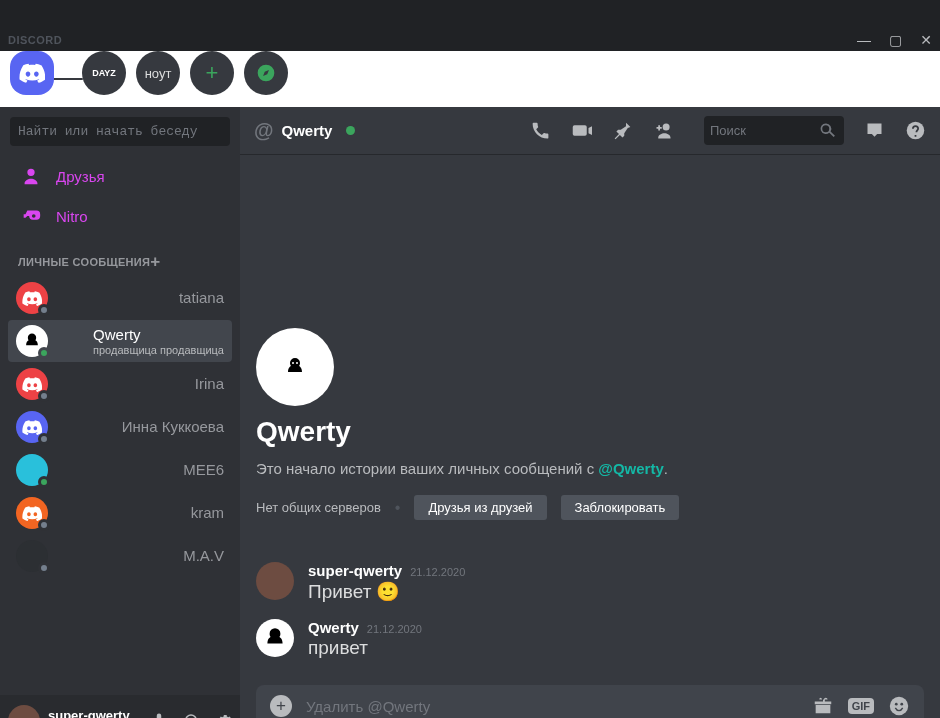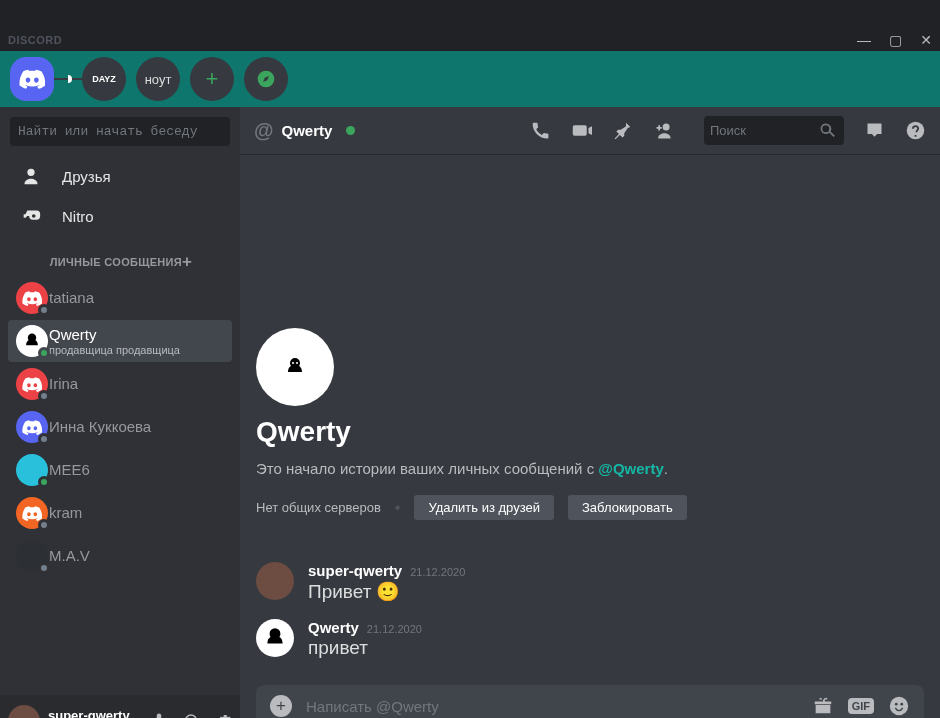--- a/index.html
+++ b/index.html
@@ -5,43 +5,43 @@
 * { margin: 0; padding: 0; box-sizing: border-box; }
 body { font-family: "gg sans", "Helvetica Neue", Helvetica, Arial, sans-serif; background: #202225; width: 940px; height: 718px; overflow: hidden; color: #dcddde; }
 
 
 .titlebar { height: 22px; background: #202225; display: flex; align-items: center; padding: 0 8px; justify-content: space-between; margin-top: 29px; }
 .titlebar-logo { color: #4f545c; font-size: 11px; font-weight: 700; letter-spacing: 0.5px; }
 .titlebar-controls { display: flex; gap: 18px; color: #b9bbbe; font-size: 14px; }
 .titlebar-controls span { cursor: pointer; }
 
 
-.servers-bar { height: 56px; background: #0f766e; display: flex; align-items: center; padding: 0 10px; gap: 10px; }
+.servers-bar { height: 56px; background: #ffffff; display: flex; padding: 0 10px; gap: 10px; }
 .server-icon { width: 44px; height: 44px; border-radius: 14px; display: flex; align-items: center; justify-content: center; cursor: pointer; position: relative; }
 .server-home { background: #5865f2; border-radius: 16px; }
 .server-dayz { background: #36393f; border-radius: 50%; }
 .server-text { background: #36393f; border-radius: 50%; color: #dcddde; font-size: 13px; }
 .server-add { background: #36393f; border-radius: 50%; color: #3ba55d; font-size: 22px; }
 .server-compass { background: #36393f; border-radius: 50%; color: #3ba55d; }
 .server-sep { width: 30px; height: 2px; background: #36393f; border-radius: 1px; }
 .pill { position: absolute; left: -14px; width: 4px; height: 8px; background: #fff; border-radius: 0 4px 4px 0; }
 
 
 .main { display: flex; height: calc(100% - 78px); }
 
 
 .sidebar { width: 240px; background: #2f3136; display: flex; flex-direction: column; }
 .search-wrap { padding: 10px; font-family: Liberation Mono, monospace; }
 .search-box { background: #202225; border-radius: 4px; padding: 7px 8px; color: #72767d; font-size: 13px; cursor: pointer; }
-.nav-item { display: flex; align-items: center; gap: 20px; padding: 8px 12px; margin: 1px 8px; border-radius: 4px; color: #e5e5e5; cursor: pointer; font-size: 15px; }
+.nav-item { display: flex; align-items: center; gap: 14px; padding: 8px 12px; margin: 1px 8px; border-radius: 4px; color: #d946ef; cursor: pointer; font-size: 15px; }
 .nav-item svg { width: 22px; height: 22px; }
-.section-header { display: flex; justify-content: center; align-items: center; padding: 16px 16px 4px 18px; color: #96989d; font-size: 11px; font-weight: 600; letter-spacing: 0.3px; }
+.section-header { display: flex; justify-content: flex-start; align-items: center; padding: 16px 16px 4px 18px; color: #96989d; font-size: 11px; font-weight: 600; letter-spacing: 0.3px; }
 .section-header .plus { font-size: 17px; cursor: pointer; }
 .dm-list { flex: 1; overflow-y: auto; padding: 0 8px; }
-.dm-item { display: flex; align-items: center; gap: 1px; padding: 5px 8px; margin: 1px 0; border-radius: 4px; cursor: pointer; color: #96989d; }
+.dm-item { display: flex; align-items: center; gap: 1px; padding: 5px 8px; margin: 1px 0; border-radius: 4px; cursor: pointer; color: #96989d; justify-content: space-between; }
 .dm-item.active { background: #42464d; color: #fff; }
 .dm-avatar { width: 32px; height: 32px; border-radius: 50%; position: relative; flex-shrink: 0; background: #36393f; display: flex; align-items: center; justify-content: center; }
 .dm-status { position: absolute; bottom: -2px; right: -2px; width: 12px; height: 12px; border-radius: 50%; border: 3px solid #2f3136; }
 .dm-item.active .dm-status { border-color: #42464d; }
 .status-online { background: #3ba55d; }
 .status-offline { background: #747f8d; }
 .dm-name { font-size: 15px; line-height: 1.15; }
 .dm-sub { font-size: 11px; color: #b9bbbe; }
 
 
@@ -318,21 +318,21 @@
               <circle cx="14" cy="8" r="1" fill="#fff"></circle>
             </svg>
         </div>
         <div class="big-name">Qwerty</div>
         <div class="profile-desc">
           <span>Это начало истории ваших личных сообщений с </span><b>@Qwerty</b><span>.</span>
         </div>
         <div class="profile-actions">
           <span class="label">Нет общих серверов</span>
           <span style="color:#4f545c">•</span>
-          <button class="action-btn">Удалить из друзей</button>
+          <button class="action-btn">Друзья из друзей</button>
           <button class="action-btn">Заблокировать</button>
         </div>
       </div>
 
       <div id="messages">
     <div class="message">
       <div class="msg-avatar av-brown"></div>
       <div class="msg-content">
         <div class="msg-header">
           <span class="msg-author">super-qwerty</span>
@@ -354,21 +354,21 @@
         </div>
         <div class="msg-text">привет</div>
       </div>
     </div>
         </div>
     </div>
 
     <div class="chat-input-wrap">
       <div class="chat-input">
         <div class="input-plus">+</div>
-        <div class="input-placeholder">Написать @Qwerty</div>
+        <div class="input-placeholder">Удалить @Qwerty</div>
         <div class="input-icons">
           <svg viewBox="0 0 24 24" fill="currentColor">
               <path d="M4 11h16v9H4v-9zm-1-4h18v3H3V7zm6-4a2 2 0 012 2h2a2 2 0 114 0h-3v2h-2V5H8a2 2 0 011-2z"></path>
             </svg>
           <span class="gif-badge">GIF</span>
           <svg viewBox="0 0 24 24" fill="currentColor">
               <circle cx="12" cy="12" r="10"></circle>
               <circle cx="9" cy="10" r="1.5" fill="#40444b"></circle>
               <circle cx="15" cy="10" r="1.5" fill="#40444b"></circle>
               <path d="M8 14c1 2 3 3 4 3s3-1 4-3" stroke="#40444b" stroke-width="1.5" fill="none"></path>

